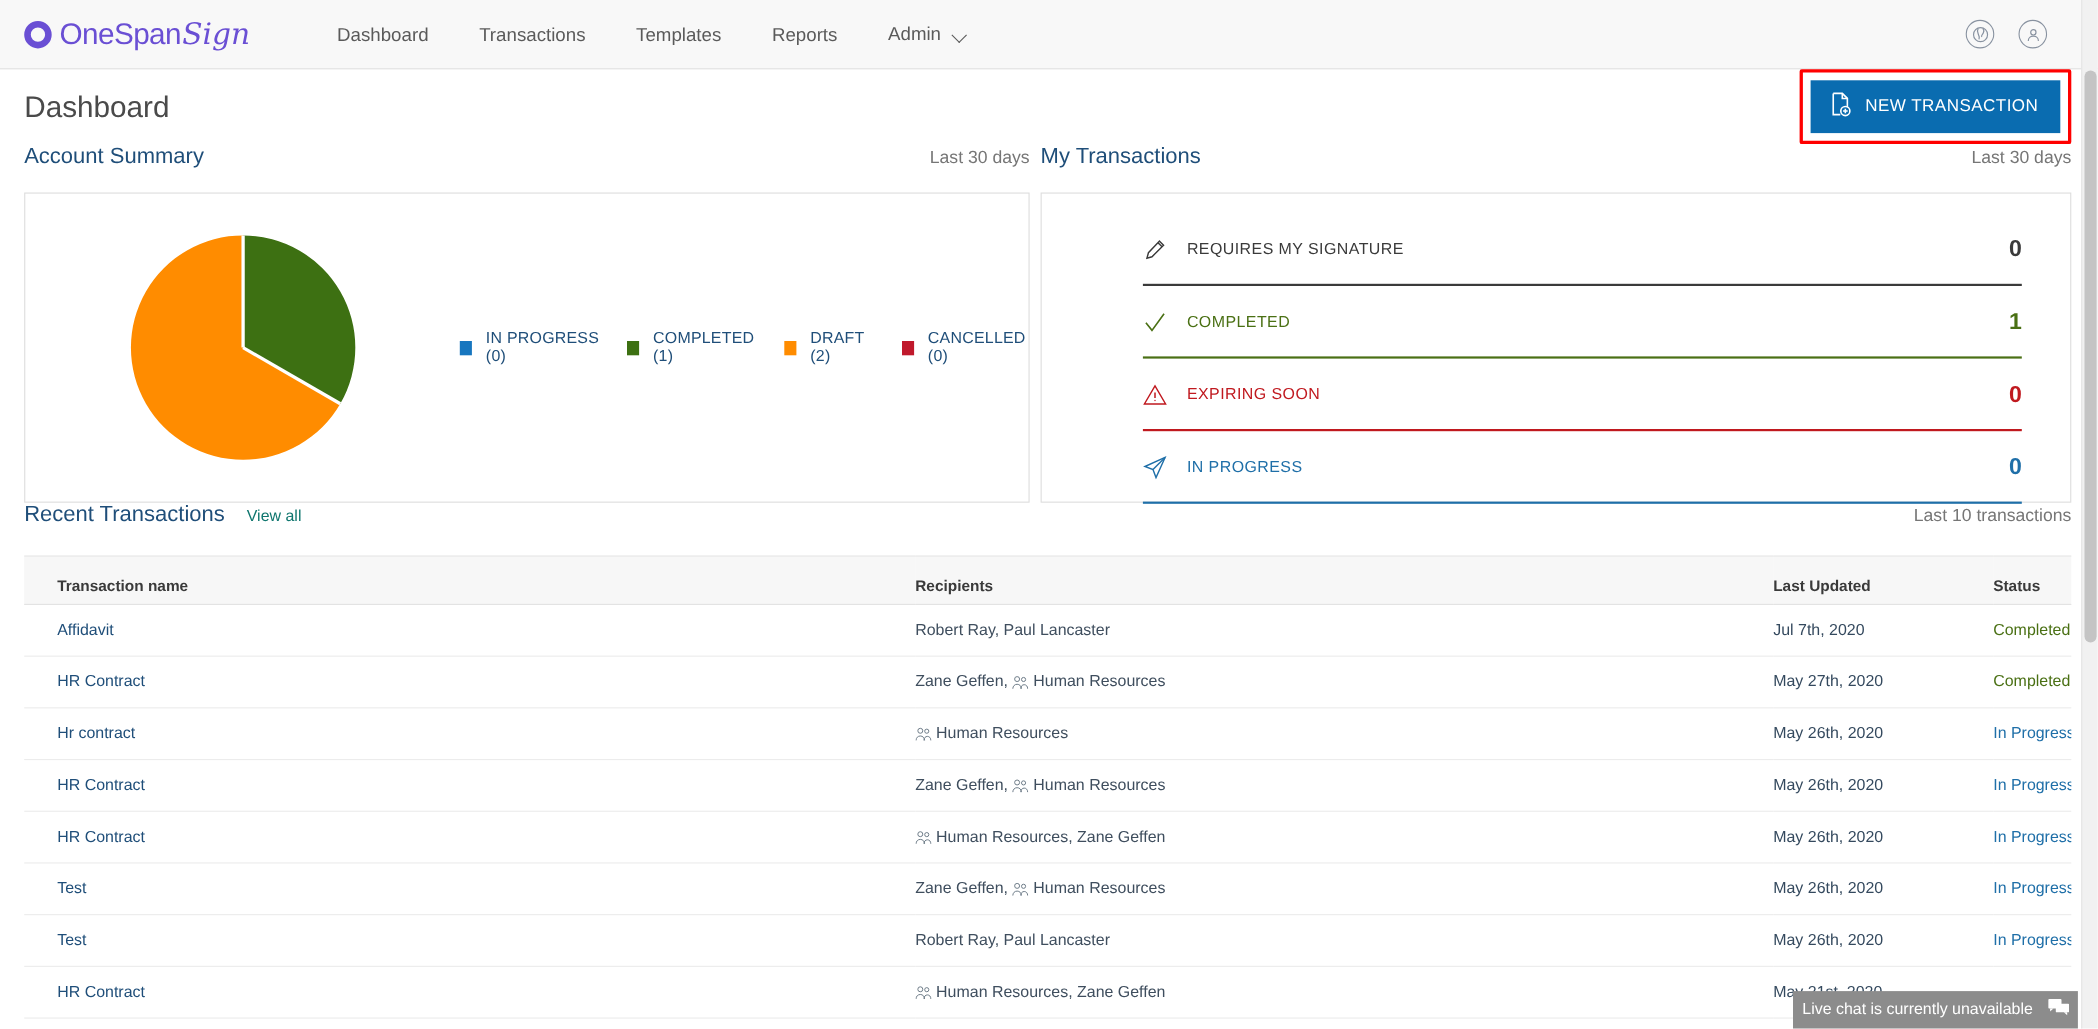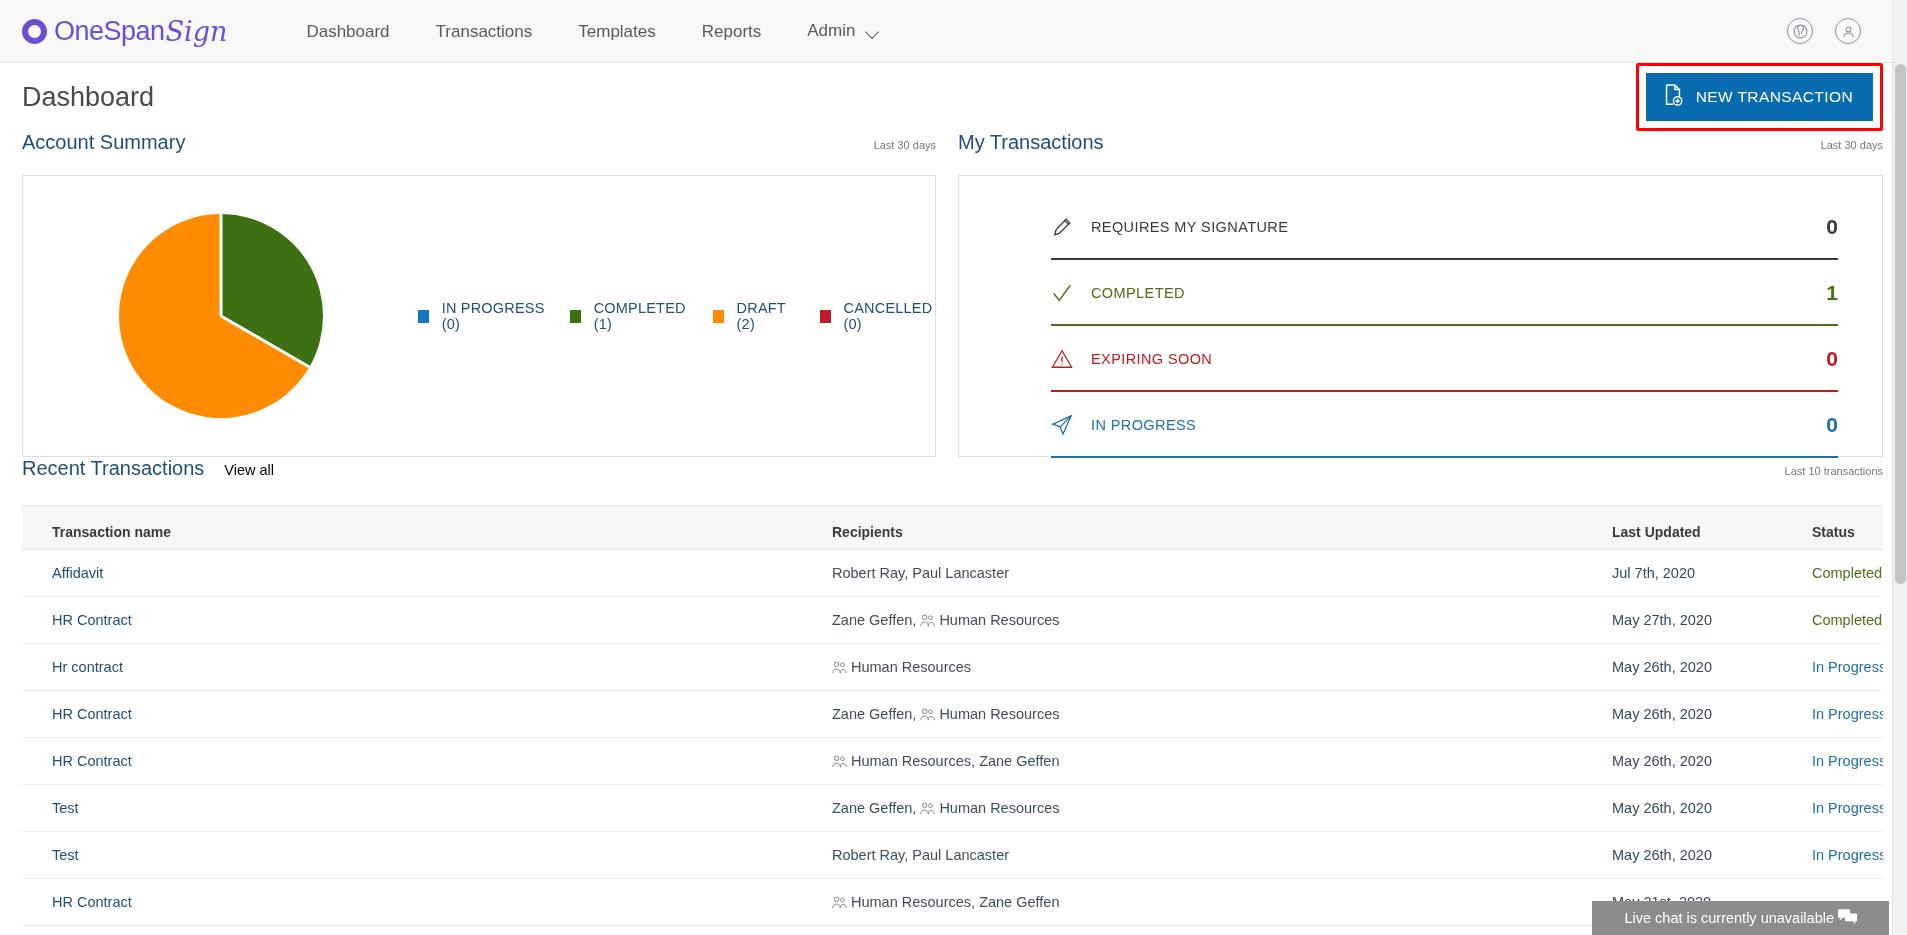--- a/index.html
+++ b/index.html
@@ -121,42 +121,42 @@
     align-items: center;
     gap: 12px;
     font-size: 15.5px;
     letter-spacing: 0.4px;
     cursor: pointer;
     font-family: "Liberation Sans", sans-serif;
   }
 
   
   .content { padding: 0 24px 0 22px; }
-  .row-two { display: flex; gap: 22px; }
+  .row-two { display: flex; gap: 10px; }
   .col-left { width: 914px; }
   .col-right { flex: 1; }
 
   .section-head {
     display: flex;
     align-items: baseline;
     height: 44px;
   }
   .section-title {
     font-size: 20px;
     color: #1f4e79;
     font-weight: 400;
   }
   .section-note {
     margin-left: auto;
-    font-size: 11px;
+    font-size: 16px;
     color: #767676;
   }
   .view-all {
     font-size: 14.5px;
-    color: #000000;
+    color: #0f766e;
     margin-left: 20px;
     cursor: pointer;
     text-decoration: none;
   }
 
   .card {
     border: 1px solid #dddddd;
     background: #ffffff;
   }
 
@@ -246,22 +246,22 @@
   
   .live-chat {
     position: absolute;
     right: 18px;
     bottom: 0;
     background: #8c8c8c;
     color: #ffffff;
     height: 34px;
     display: flex;
     align-items: center;
-    gap: 4px;
-    padding: 0 32px;
+    gap: 14px;
+    padding: 0 8px;
     font-size: 14.5px;
     cursor: pointer;
   }
 
   
   .scrollbar {
     position: absolute;
     top: 0; right: 0;
     width: 15px; height: 935px;
     background: #f1f1f1;

